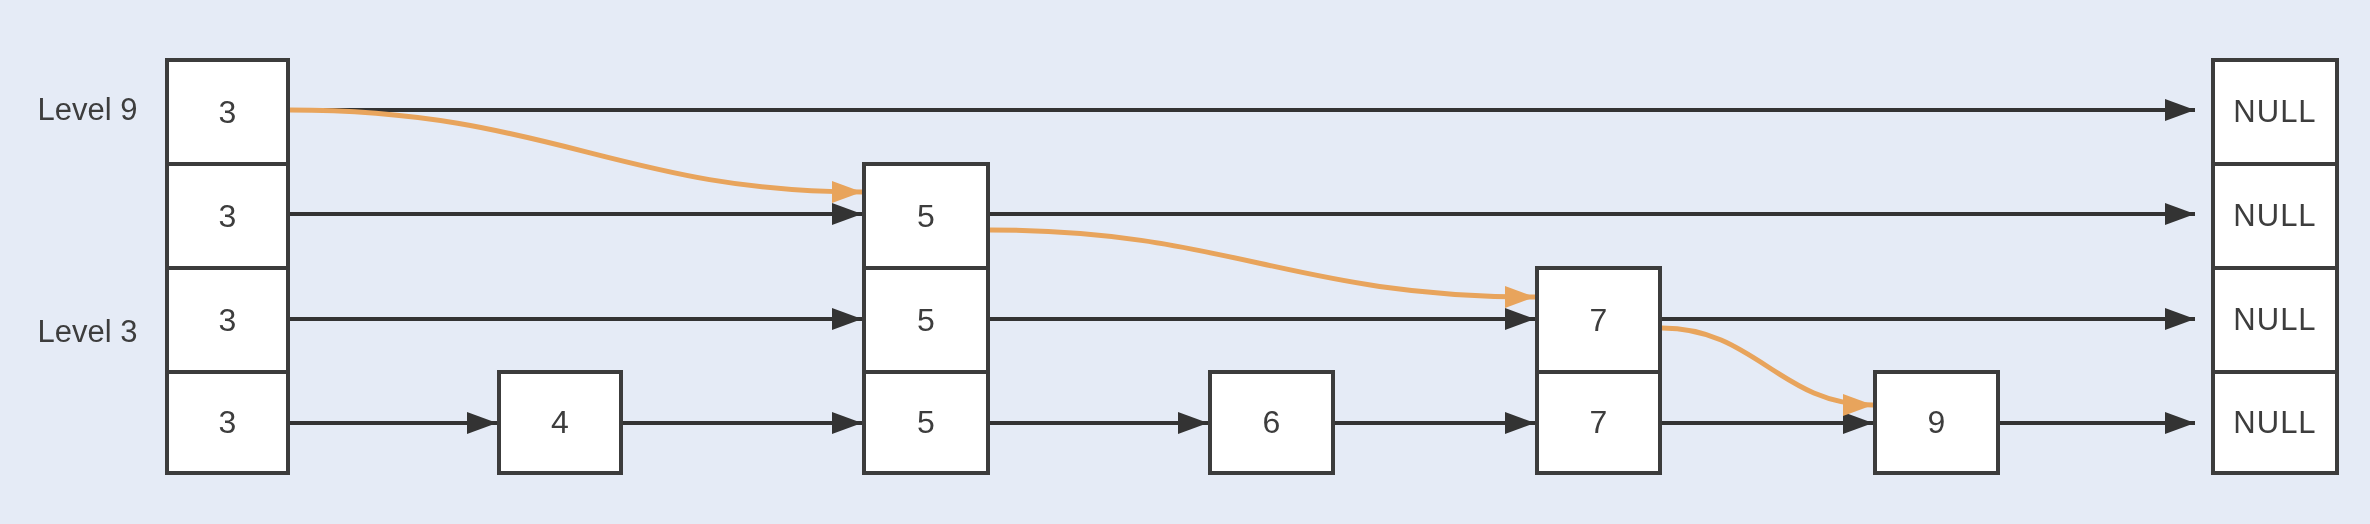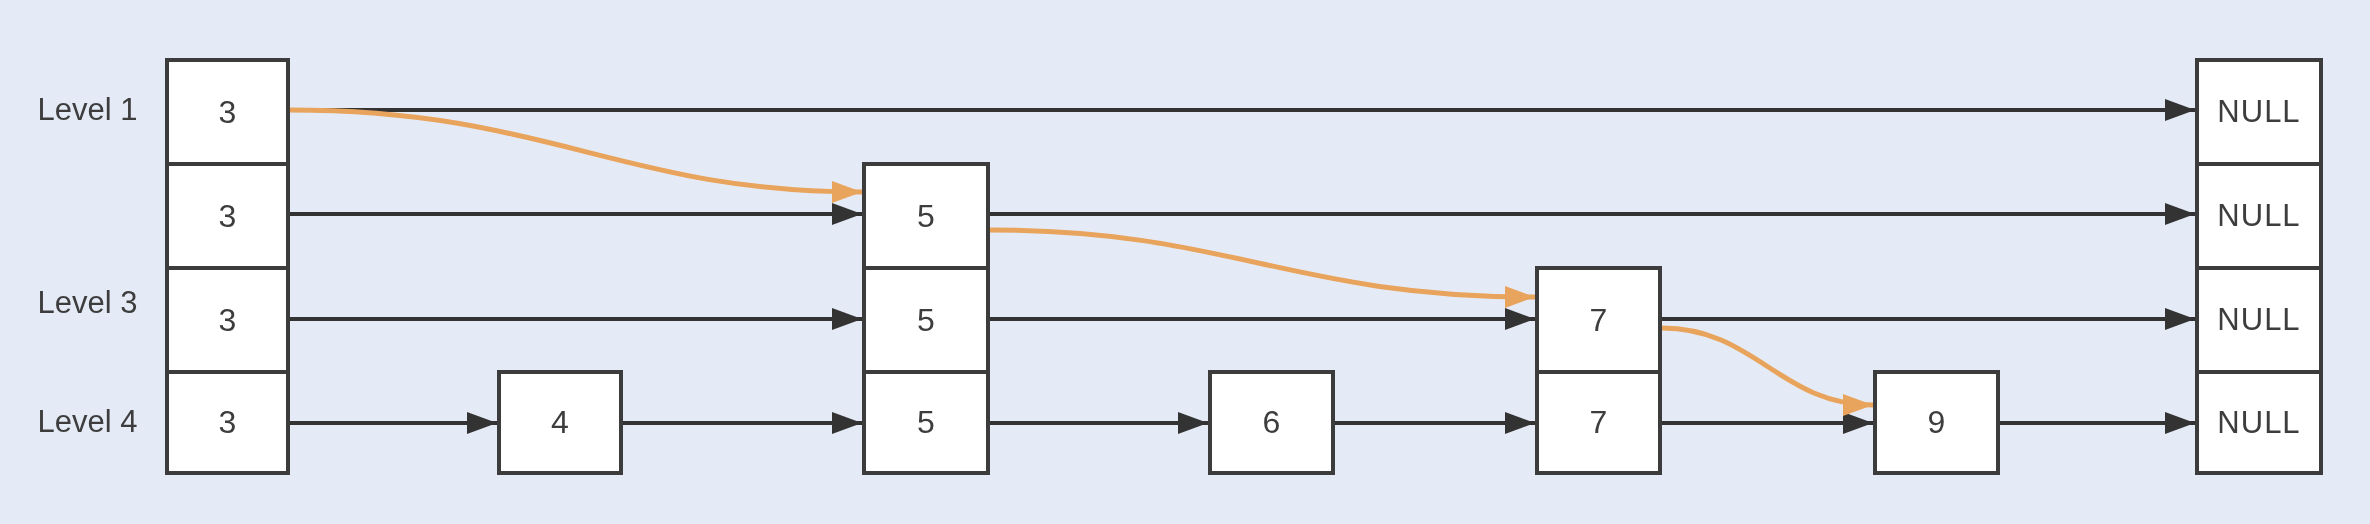--- a/index.html
+++ b/index.html
@@ -27,21 +27,21 @@
     font-size:32px;color:var(--text,#3d3d3d);
     z-index:2;
   }
   .lvl-label{
     position:absolute;
     left:25px;width:125px;height:104px;
     display:flex;align-items:center;justify-content:center;
     font-size:31px;color:var(--text,#3d3d3d);
     z-index:2;
   }
-  .null-cell{font-size:31px;letter-spacing:1px;}
+  .null-cell{font-size:31px;letter-spacing:1px;margin-left:16px;}
 </style>
 </head>
 <body>
 
 <div class="diagram">
 
   <svg class="arrows" viewBox="0 0 2370 524" xmlns="http://www.w3.org/2000/svg">
     <defs>
       <marker id="ah-dark" markerUnits="userSpaceOnUse" markerWidth="30" markerHeight="22" refX="30" refY="11" orient="auto">
         <path class="head-dark" d="M0,0 L30,11 L0,22 z"></path>
@@ -65,23 +65,22 @@
     <path class="arrow-line" marker-end="url(#ah-dark)" d="M990,423 L1208,423"></path>
     <path class="arrow-line" marker-end="url(#ah-dark)" d="M1335,423 L1535,423"></path>
     <path class="arrow-line" marker-end="url(#ah-dark)" d="M1662,423 L1873,423"></path>
     <path class="arrow-line" marker-end="url(#ah-dark)" d="M2000,423 L2195,423"></path>
 
     <path class="search-line" marker-end="url(#ah-orange)" d="M290,110 C550,110 620,192 862,192"></path>
     <path class="search-line" marker-end="url(#ah-orange)" d="M990,230 C1230,230 1290,297 1535,297"></path>
     <path class="search-line" marker-end="url(#ah-orange)" d="M1662,328 C1755,328 1780,405 1873,405"></path>
   </svg>
 
-  <div class="lvl-label" style="top:58px">Level 1</div>
-  <div class="lvl-label" style="top:251px">Level 3</div>
-  <div class="lvl-label" style="top:370px">Level 4</div>
+  <div class="lvl-label" style="top:58px">Level 9</div>
+  <div class="lvl-label" style="top:280px">Level 3</div>
 
   <div class="node" style="left:165px;top:58px;width:125px;height:108px">3</div>
   <div class="node" style="left:165px;top:162px;width:125px;height:108px">3</div>
   <div class="node" style="left:165px;top:266px;width:125px;height:108px">3</div>
   <div class="node" style="left:165px;top:370px;width:125px;height:105px">3</div>
 
   <div class="node" style="left:497px;top:370px;width:126px;height:105px">4</div>
 
   <div class="node" style="left:862px;top:162px;width:128px;height:108px">5</div>
   <div class="node" style="left:862px;top:266px;width:128px;height:108px">5</div>

